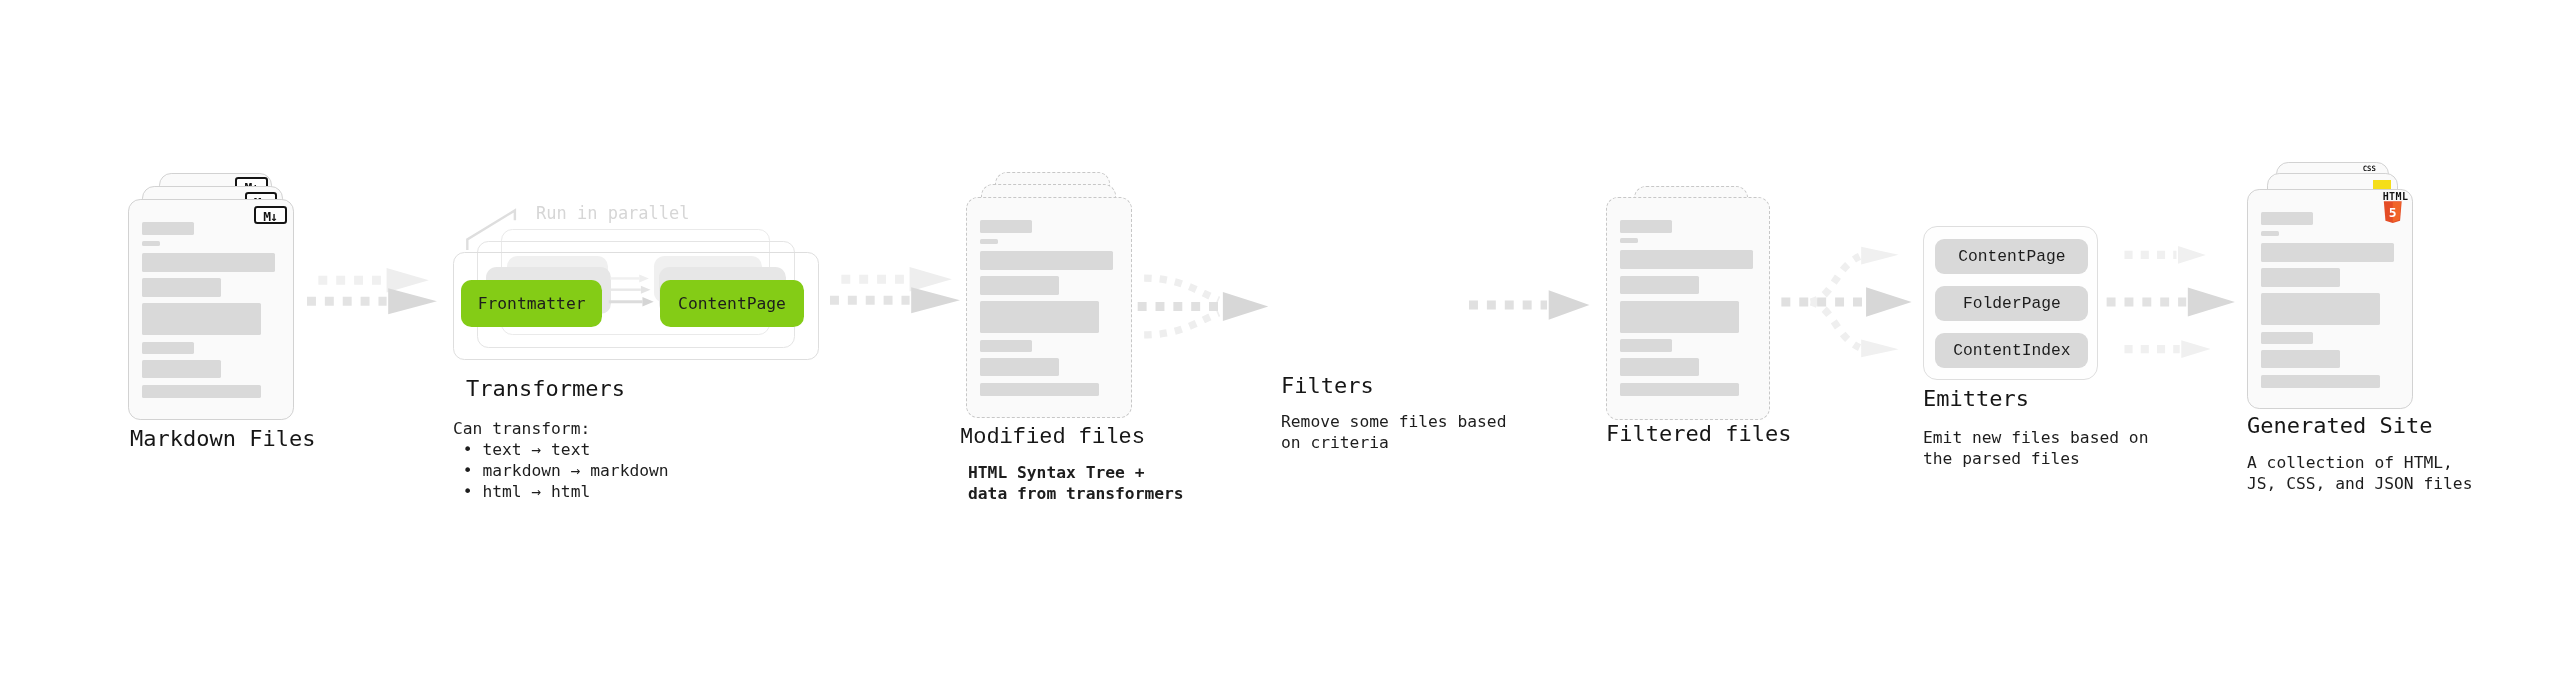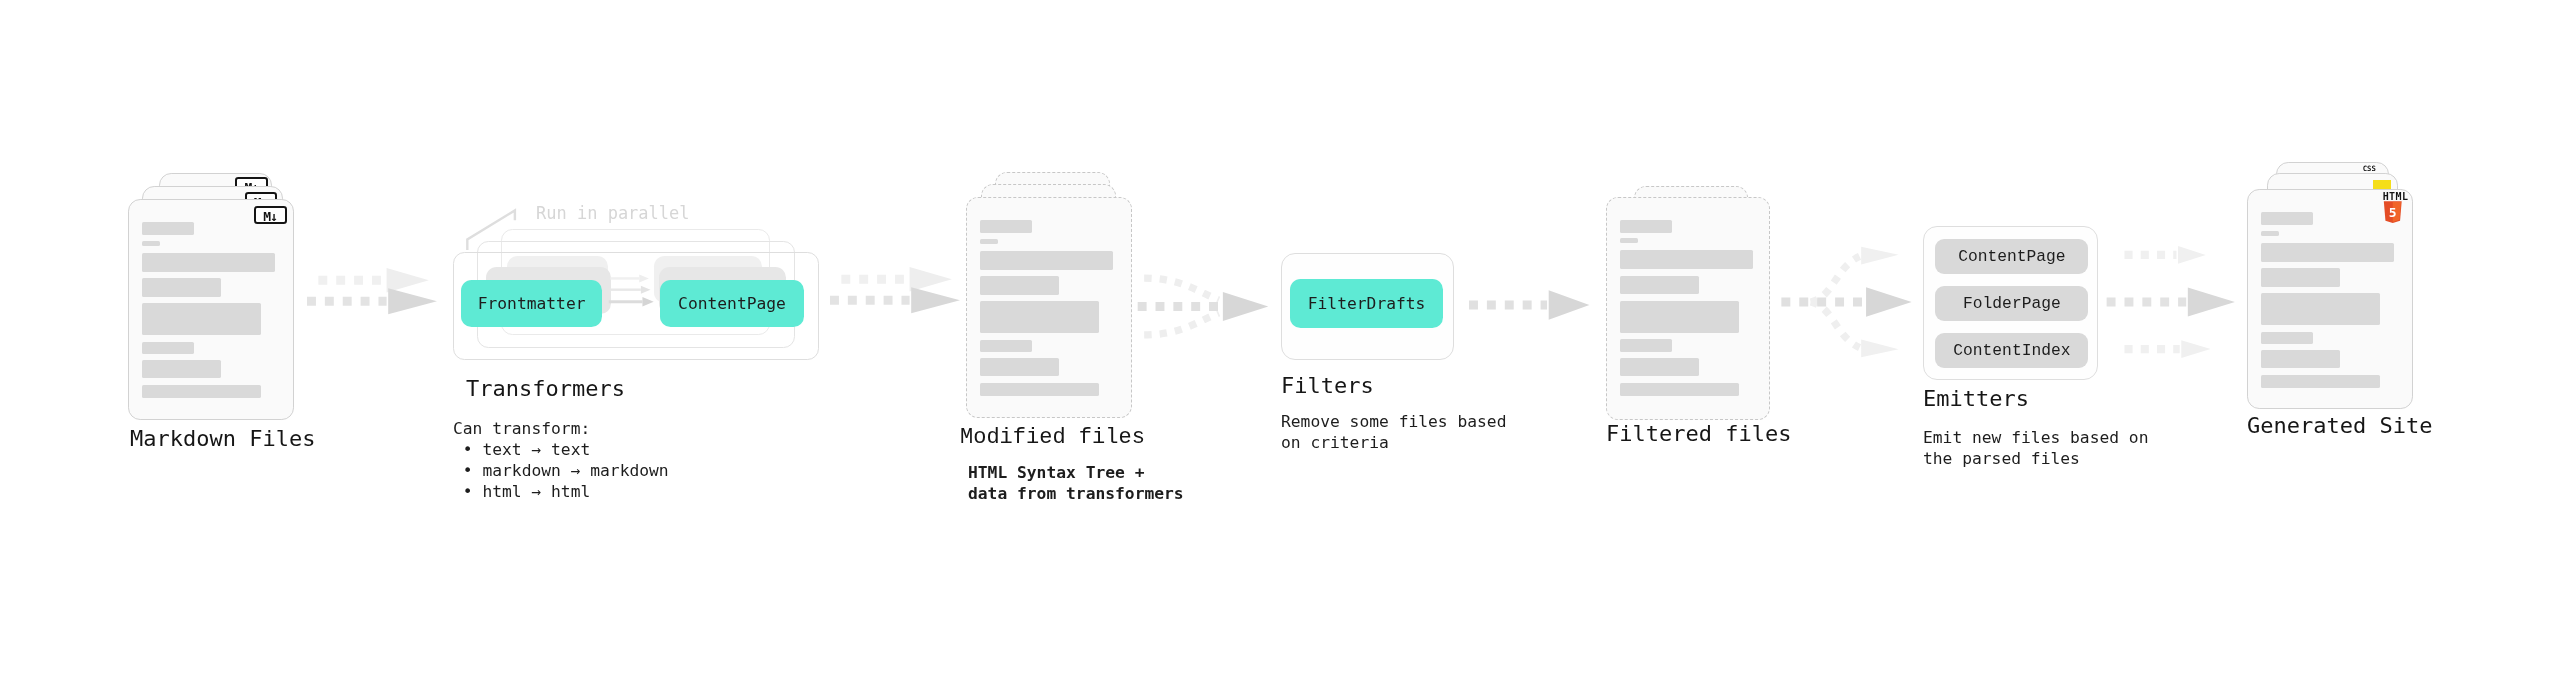--- a/index.html
+++ b/index.html
@@ -45,21 +45,21 @@
   
   .heading{position:absolute;font-size:22px;line-height:22px;color:#161616;white-space:nowrap;}
   .desc{position:absolute;font-size:16.3px;line-height:21px;color:#1d1d1d;white-space:pre-wrap;}
 
   
   .t-rect{position:absolute;border-radius:11.4px;box-sizing:border-box;background:transparent;}
   .t-rect.front{border:1.6px solid #dedede;}
   .t-rect.mid{border:1.6px solid #e4e4e4;}
   .t-rect.back{border:1.6px solid #eaeaea;}
   .pill{
-    position:absolute;background:#5eead4;border-radius:10.6px;
+    position:absolute;background:#84cc16;border-radius:10.6px;
     display:flex;align-items:center;justify-content:center;
     font-size:16.3px;color:#1d1d1d;white-space:nowrap;
   }
   .ghost1{position:absolute;background:#e7e7e7;border-radius:10.6px;}
   .ghost2{position:absolute;background:#f0f0f0;border-radius:10.6px;}
   .annotation{position:absolute;font-size:17px;color:#d6d6d6;white-space:nowrap;}
 
   
   .outline-box{
     position:absolute;background:#fefefe;border:1.6px solid #dedede;border-radius:14px;
@@ -164,23 +164,20 @@
   <div class="desc" style="left:968px;top:462px;font-weight:bold;">HTML Syntax Tree +
 data from transformers</div>
 
   <svg class="abs" style="left:1136px;top:270px;" width="138" height="73" viewBox="0 0 170 90">
     <path d="M 10,10 C 55,10 75,26 102,37" stroke="#eeeeee" stroke-width="9" stroke-dasharray="9 10" fill="none"></path>
     <path d="M 10,80 C 55,80 75,64 102,53" stroke="#eeeeee" stroke-width="9" stroke-dasharray="9 10" fill="none"></path>
     <line x1="2" y1="45" x2="105" y2="45" stroke="#e0e0e0" stroke-width="11" stroke-dasharray="11 11"></line>
     <polygon points="107,27 163,45 107,63" fill="#d7d7d7"></polygon>
   </svg>
 
-  <div class="outline-box" style="left:1281px;top:253px;width:173px;height:107px;">
-    <div class="pill" style="left:8.1px;top:25px;width:153px;height:49px;">FilterDrafts</div>
-  </div>
   <div class="heading" style="left:1281px;top:375px;">Filters</div>
   <div class="desc" style="left:1281px;top:411px;">Remove some files based
 on criteria</div>
 
   <svg class="abs" style="left:1469px;top:287px;" width="122" height="36" viewBox="0 0 150 44">
     <line x1="0" y1="22" x2="96" y2="22" stroke="#e0e0e0" stroke-width="11" stroke-dasharray="11 11"></line>
     <polygon points="98,4 148,22 98,40" fill="#d7d7d7"></polygon>
   </svg>
 
   <div class="abs" style="left:1606px;top:186px;width:166px;height:236px;">
@@ -252,15 +249,17 @@
           <div class="bar b3"></div>
           <div class="bar b4"></div>
           <div class="bar b5"></div>
           <div class="bar b6"></div>
           <div class="bar b7"></div>
           <div class="bar b8"></div>
         </div>
     </div>
   </div>
   <div class="heading" style="left:2247px;top:415px;">Generated Site</div>
+  <div class="desc" style="left:2247px;top:452px;">A collection of HTML,
+JS, CSS, and JSON files</div>
 
 </div>
 
 
 </body></html>

